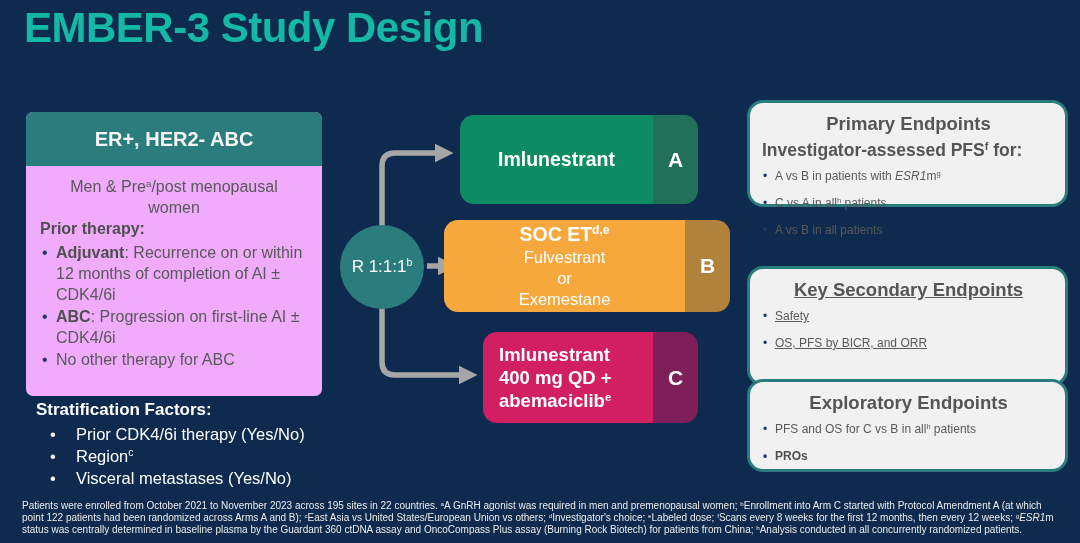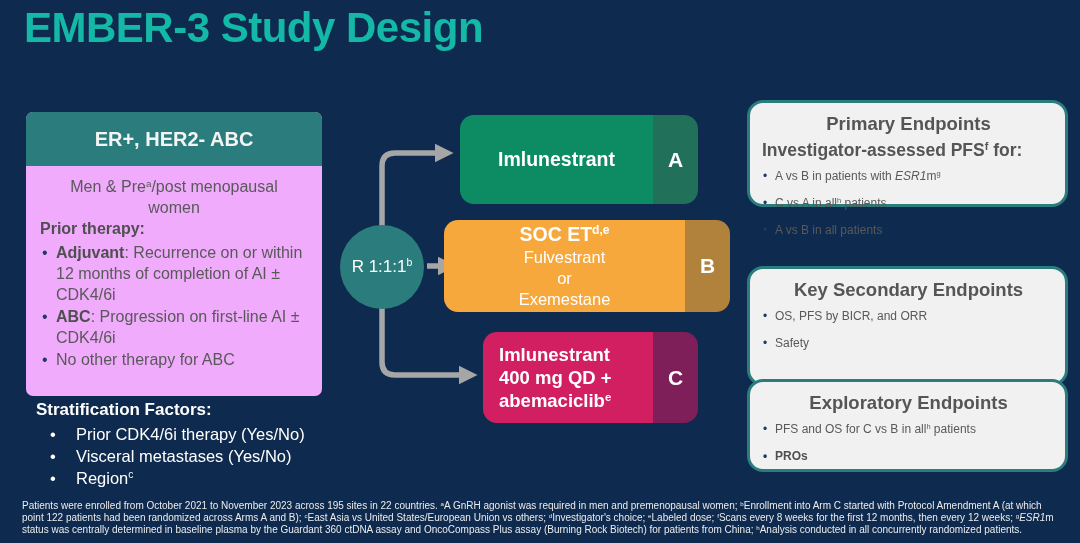--- a/index.html
+++ b/index.html
@@ -57,21 +57,21 @@
   .arm-c .l{font-size:18.5px;font-weight:700;line-height:23px;}
 
   
   .ep{position:absolute;left:747px;width:321px;background:#f1f1f1;border:3px solid #2a7d7c;border-radius:16px;
     box-sizing:border-box;color:#595959;padding:8px 10px 4px 12px;}
   .ep-title{text-align:center;font-weight:700;font-size:18.5px;line-height:26px;color:#555555;}
   .ep-sub{font-weight:700;font-size:17.5px;line-height:26px;color:#555555;}
   .ep li{position:relative;padding-left:13px;font-size:12px;line-height:27px;}
   .ep li::before{content:"•";position:absolute;left:1px;color:#1f3864;}
   .ep-primary{top:100px;height:107px;}
-  .ep-secondary{top:266px;height:120px;}
+  .ep-secondary{top:266px;height:120px;text-decoration:underline;}
   .ep-exploratory{top:379px;height:93px;}
   .ep .bold-bullet{font-weight:700;color:#4f4f4f;}
 
   
   .footnote{position:absolute;left:22px;top:500px;width:1042px;color:#ececec;font-size:10px;line-height:12px;}
 </style>
 </head>
 <body>
 
 <div id="slide">
@@ -88,22 +88,22 @@
         <li><b>ABC</b><span>: Progression on first-line AI ± CDK4/6i</span></li>
         <li><b></b><span>No other therapy for ABC</span></li>
       </ul>
     </div>
   </div>
 
   <div class="strat">
     <div class="strat-label">Stratification Factors:</div>
     <ul>
       <li>Prior CDK4/6i therapy (Yes/No)</li>
+      <li><span>Region</span><sup>c</sup></li>
       <li>Visceral metastases (Yes/No)</li>
-      <li><span>Region</span><sup>c</sup></li>
     </ul>
   </div>
 
   <svg class="arrows" viewBox="0 0 1080 543">
     <defs>
       <marker id="ah" markerWidth="3.6" markerHeight="3.4" refX="0.4" refY="1.7" orient="auto" markerUnits="strokeWidth">
         <path d="M0,0 L3.4,1.7 L0,3.4 z" fill="#a6a6a6"></path>
       </marker>
     </defs>
     <path d="M382,226 L382,166 Q382,153 395,153 L437,153" fill="none" stroke="#a6a6a6" stroke-width="5.5" marker-end="url(#ah)"></path>
@@ -147,22 +147,22 @@
     <ul>
       <li><span>A vs B in patients with </span><span class="it">ESR1</span><span>m</span><sup>g</sup></li>
       <li><span>C vs A in all</span><sup>h</sup><span> patients</span></li>
       <li>A vs B in all patients</li>
     </ul>
   </div>
 
   <div class="ep ep-secondary">
     <div class="ep-title">Key Secondary Endpoints</div>
     <ul>
+      <li>Safety</li>
       <li>OS, PFS by BICR, and ORR</li>
-      <li>Safety</li>
     </ul>
   </div>
 
   <div class="ep ep-exploratory">
     <div class="ep-title">Exploratory Endpoints</div>
     <ul>
       <li><span>PFS and OS for C vs B in all</span><sup>h</sup><span> patients</span></li>
       <li class="bold-bullet">PROs</li>
     </ul>
   </div>

